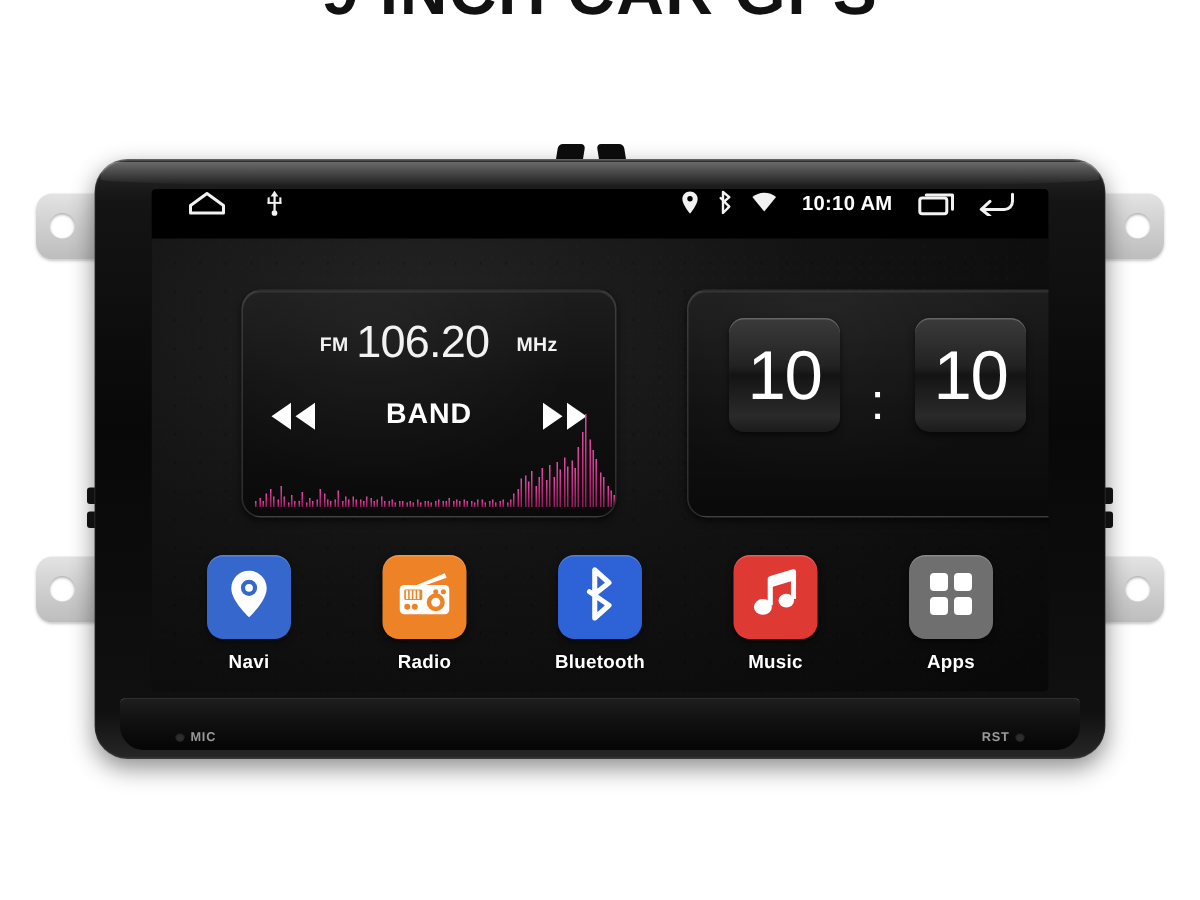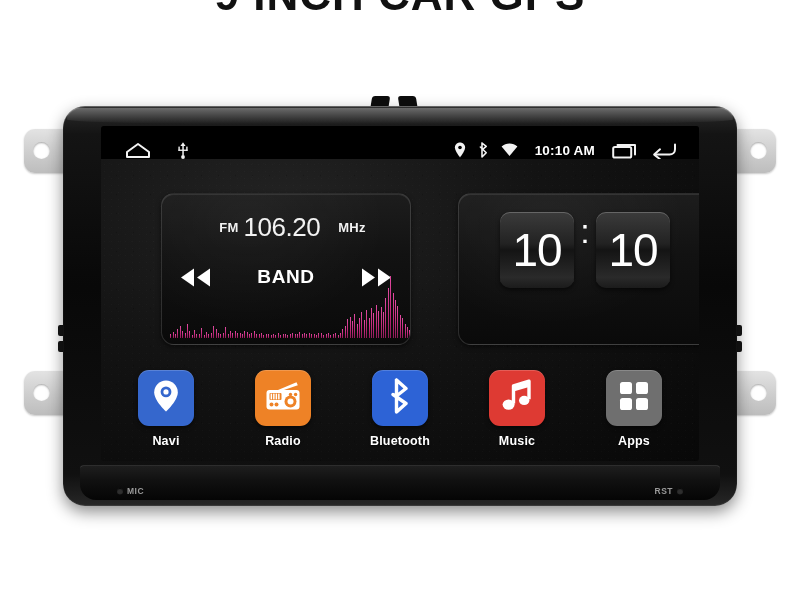--- a/index.html
+++ b/index.html
@@ -133,21 +133,21 @@
   }
 
   
   .statusbar {
     position: absolute;
     left: 0; top: 0;
     width: 100%;
     height: 33px;
     background: #000000;
     display: flex;
-    align-items: flex-end;
+    align-items: flex-start;
     z-index: 10;
   }
   .sb-left  { display: flex; align-items: center; gap: 26px; margin-left: 24px; }
   .sb-right { display: flex; align-items: center; gap: 12px; margin-left: auto; margin-right: 22px; }
   .sb-ico { display: flex; align-items: center; justify-content: center; }
   .sb-clock {
     color: #ffffff;
     font-size: 13.5px;
     font-weight: bold;
     letter-spacing: 0.2px;
@@ -173,21 +173,21 @@
   
   .freq-line {
     position: absolute;
     left: 0; right: 0;
     top: 18px;
     text-align: center;
     color: #f2f2f2;
     white-space: nowrap;
   }
   .freq-unit { font-size: 13px; font-weight: bold; letter-spacing: 0.3px; vertical-align: 4px; padding-left: 13px; }
-  .freq-value { font-size: 26px; font-weight: 400; letter-spacing: -0.5px; margin: 16px 5px; }
+  .freq-value { font-size: 30px; font-weight: 400; letter-spacing: -0.5px; margin: 16px 5px; }
 
   .band-row {
     position: absolute;
     left: 16px; right: 16px;
     top: 72px;
     display: flex;
     align-items: center;
     justify-content: space-between;
   }
   .band-label {
@@ -213,23 +213,23 @@
     flex: 1 1 auto;
     background: linear-gradient(180deg, #e24ba2 0%, #c22b7c 55%, #8d1a56 100%);
   }
 
   
   .flip-row {
     position: absolute;
     left: 0; right: 0;
     top: 18px;
     display: flex;
-    align-items: flex-start;
+    align-items: flex-end;
     justify-content: center;
-    gap: 2px;
+    gap: 16px;
   }
   .flip-card {
     width: 74px;
     height: 76px;
     border-radius: 10px;
     background: linear-gradient(180deg, #3b3b3b 0%, #222222 42%, #141414 50%, #2a2a2a 86%, #1b1b1b 100%);
     box-shadow: inset 0 1px 0 rgba(255,255,255,0.22), 0 2px 4px rgba(0,0,0,0.6);
     display: flex;
     align-items: center;
     justify-content: center;

